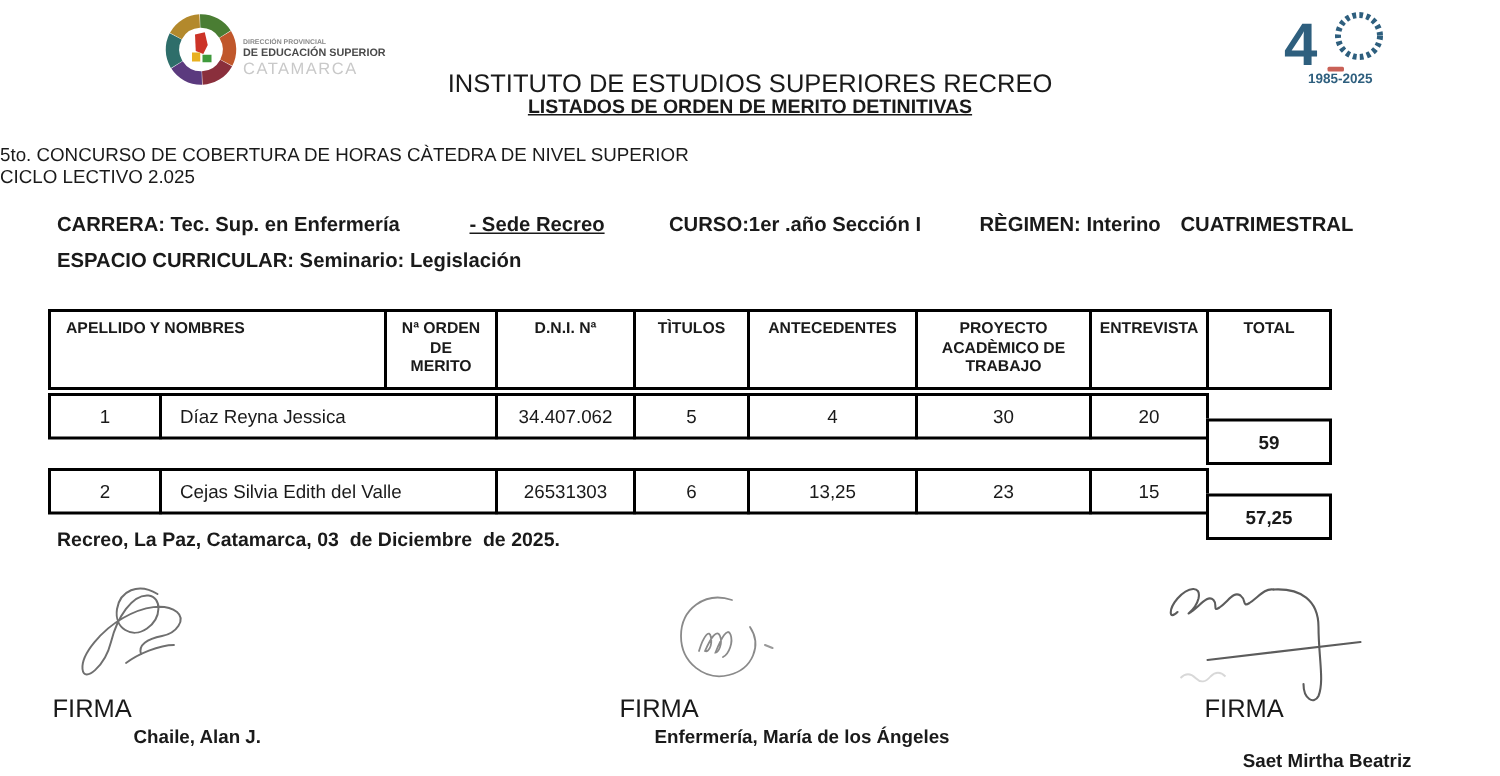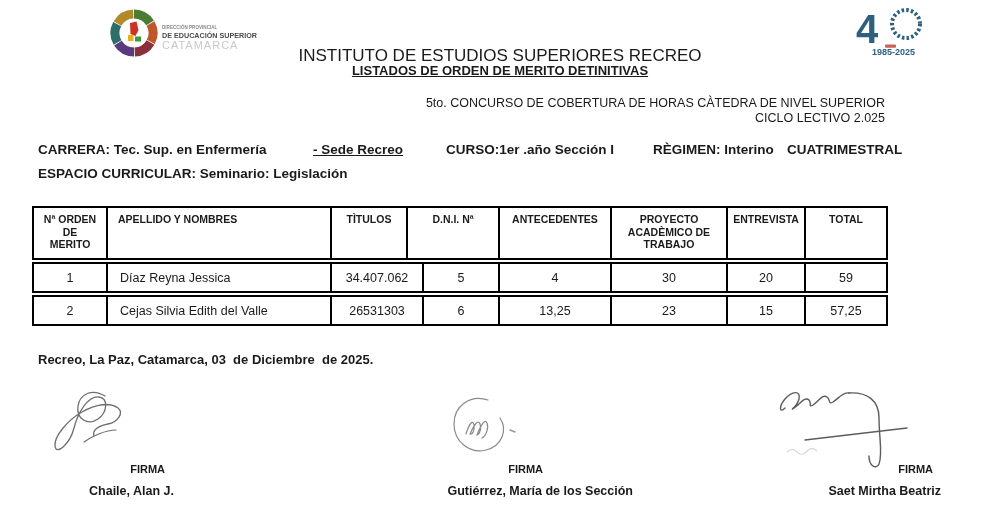--- a/index.html
+++ b/index.html
@@ -6,21 +6,21 @@
   .page {
     position:relative; width:1000px; height:517px; background:#ffffff;
     font-family:"Liberation Sans", sans-serif; color:#1a1a1a; overflow:hidden;
   }
   .abs { position:absolute; }
 
   
   .title-block { top:48px; left:0; width:1000px; text-align:center; }
   .title1 { font-size:17px; font-weight:normal; line-height:15px; }
   .title2 { font-size:13px; font-weight:bold; line-height:15px; text-decoration:underline; }
-  .subtitle-block { top:96px; left:0; width:885px; text-align:right; }
+  .subtitle-block { top:96px; left:0; width:885px; text-align:left; }
   .subtitle { font-size:12.5px; line-height:14.5px; }
 
   
   .info { font-size:13.5px; font-weight:bold; white-space:nowrap; }
 
   
   .merit-table { left:32px; top:206px; }
   .t-row { display:flex; }
   .t-row + .t-row { margin-top:2px; }
   .t-cell {
@@ -32,27 +32,27 @@
   .c0{width:76px}.c1{width:226px}.c2{width:94px}.c3{width:78px}
   .c4{width:114px}.c5{width:118px}.c6{width:80px}.c7{width:84px}
   .t-head .t-cell {
     height:54px; align-items:flex-start; padding-top:5px;
     font-weight:bold; font-size:10.5px; line-height:12.5px;
   }
   .t-head .c0 { padding-left:9px; padding-right:9px; }
   .t-head .c1 { justify-content:flex-start; text-align:left; padding-left:10px; }
   .t-data .t-cell { height:31px; font-size:12.5px; }
   .t-data .c1 { justify-content:flex-start; text-align:right; padding-left:12px; }
-  .t-data .c7 { font-weight:normal; }
+  .t-data .c7 { font-weight:bold;margin-top:17px; }
 
   
   .date-line { left:38px; top:352px; font-size:13px; font-weight:bold; white-space:pre; }
 
   
-  .sig-label { font-weight:bold; font-size:11px; text-align:right; }
+  .sig-label { font-weight:normal; font-size:17px; text-align:left; }
   .sig-name  { font-weight:bold; font-size:12.5px; text-align:right; }
   svg { display:block; }
 </style>
 </head>
 <body>
 
 <div class="page">
 
   <div class="abs" style="left:108px; top:6px;">
     <svg width="150" height="54" viewBox="0 0 150 54">
@@ -95,24 +95,24 @@
   <div class="abs info" style="left:38px;  top:142px;">CARRERA: Tec. Sup. en Enfermería</div>
   <div class="abs info" style="left:313px; top:142px;text-decoration:underline;">- Sede Recreo</div>
   <div class="abs info" style="left:446px; top:142px;">CURSO:1er .año Sección I</div>
   <div class="abs info" style="left:653px; top:142px;">RÈGIMEN: Interino</div>
   <div class="abs info" style="left:787px; top:142px;">CUATRIMESTRAL</div>
 
   <div class="abs info" style="left:38px; top:166px;">ESPACIO CURRICULAR: Seminario: Legislación</div>
 
   <div class="abs merit-table">
     <div class="t-row t-head">
+      <div class="t-cell c1">APELLIDO Y NOMBRES</div>
       <div class="t-cell c0">Nª ORDEN DE MERITO</div>
-      <div class="t-cell c1">APELLIDO Y NOMBRES</div>
+      <div class="t-cell c2">D.N.I. Nª</div>
       <div class="t-cell c3">TÌTULOS</div>
-      <div class="t-cell c2">D.N.I. Nª</div>
       <div class="t-cell c4">ANTECEDENTES</div>
       <div class="t-cell c5">PROYECTO ACADÈMICO DE TRABAJO</div>
       <div class="t-cell c6">ENTREVISTA</div>
       <div class="t-cell c7">TOTAL</div>
     </div>
     <div class="t-row t-data">
       <div class="t-cell c0">1</div>
       <div class="t-cell c1">Díaz Reyna Jessica</div>
       <div class="t-cell c2">34.407.062</div>
       <div class="t-cell c3">5</div>
@@ -145,26 +145,26 @@
   <div class="abs sig-name" style="left:24px; top:484px; width:150px;">Chaile, Alan J.</div>
 
   <div class="abs" style="left:446px; top:392px;">
     <svg width="74" height="66" viewBox="0 0 74 66">
       <path d="M42,8 C24,2 8,14 8,32 C8,50 24,62 40,58 C56,54 62,38 54,26" fill="none" stroke="#8a8a8a" stroke-width="1.2" stroke-linecap="round"></path>
       <path d="M20,42 C23,32 27,27 28,33 C29,39 26,43 24,42 C28,33 32,27 34,32 C36,37 33,43 31,43 C35,33 39,26 41,31 C43,36 40,44 36,46" fill="none" stroke="#8a8a8a" stroke-width="1.2" stroke-linecap="round"></path>
       <path d="M64,38 l5,2" fill="none" stroke="#9a9a9a" stroke-width="1.4" stroke-linecap="round"></path>
     </svg>
   </div>
   <div class="abs sig-label" style="left:413px; top:463px; width:130px;">FIRMA</div>
-  <div class="abs sig-name" style="left:333px; top:484px; width:300px;">Gutiérrez, María de los Sección</div>
+  <div class="abs sig-name" style="left:333px; top:484px; width:300px;">Enfermería, María de los Ángeles</div>
 
   <div class="abs" style="left:775px; top:378px;">
     <svg width="150" height="100" viewBox="0 0 150 100">
       <path d="M10,30 C4,36 4,28 10,21 C17,13 26,12 24,21 C22,29 14,33 19,30 C25,26 30,18 34,22 C37,25 33,30 38,27 C44,23 47,16 52,19 C56,22 53,27 58,24 C64,20 68,14 74,15" fill="none" stroke="#5c5c5c" stroke-width="1.4" stroke-linecap="round"></path>
       <path d="M74,15 C92,14 104,22 104,40 C104,60 108,76 104,86 C101,92 94,88 94,78" fill="none" stroke="#5c5c5c" stroke-width="1.4" stroke-linecap="round"></path>
       <path d="M30,62 L132,50" fill="none" stroke="#5c5c5c" stroke-width="1.4" stroke-linecap="round"></path>
       <path d="M12,74 q5,-5 10,0 q5,5 10,-1 q5,-5 10,0" fill="none" stroke="#c8c8c8" stroke-width="1.2" opacity="0.7"></path>
     </svg>
   </div>
   <div class="abs sig-label" style="left:803px; top:463px; width:130px;">FIRMA</div>
-  <div class="abs sig-name" style="left:791px; top:484px; width:150px;">Saet Mirtha Beatriz</div>
+  <div class="abs sig-name" style="left:791px; top:500px; width:150px;">Saet Mirtha Beatriz</div>
 
 </div>
 
 </body></html>

